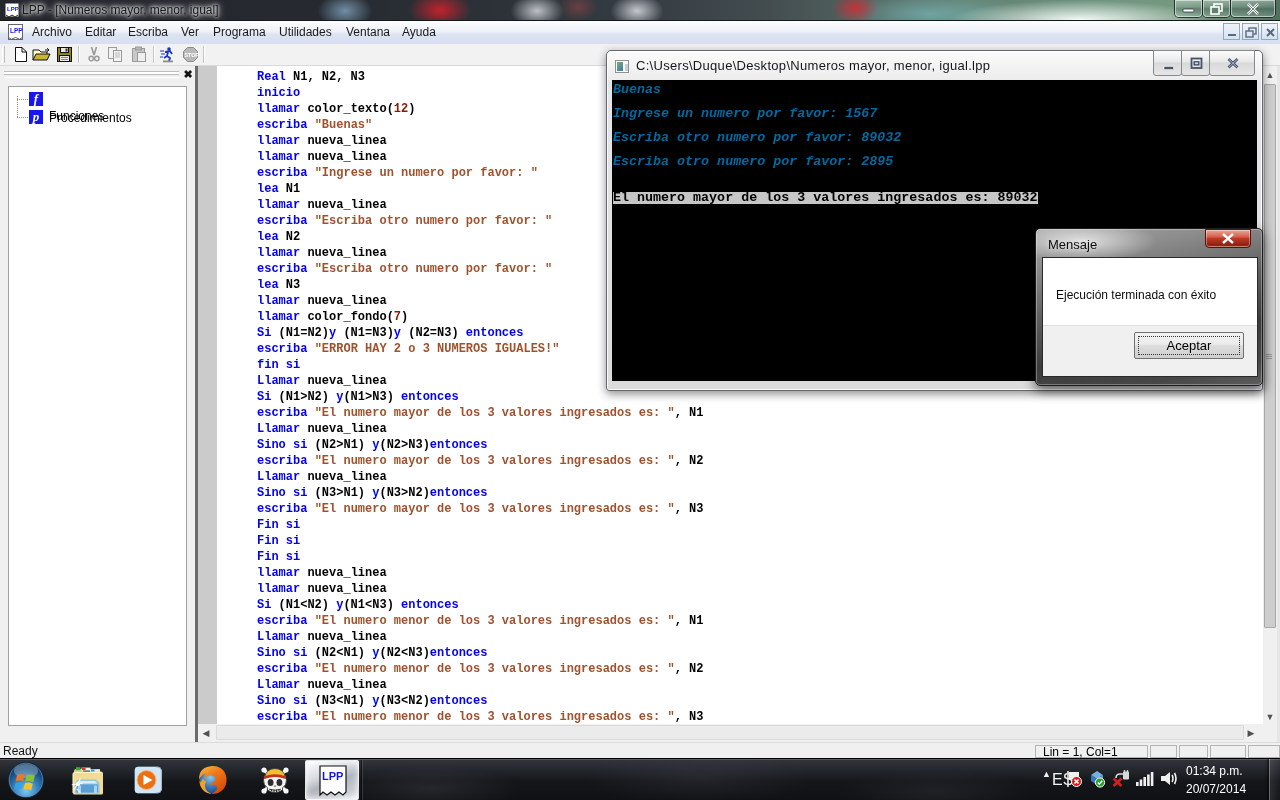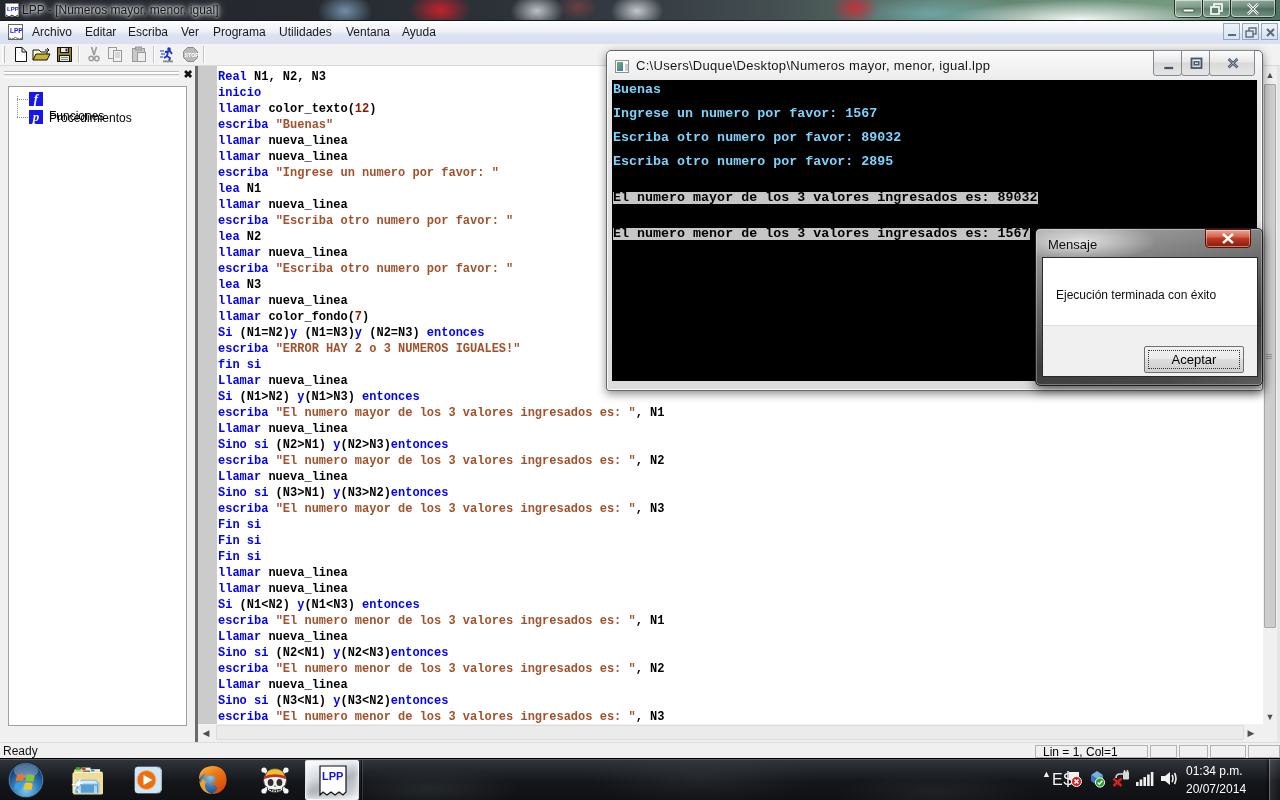--- a/index.html
+++ b/index.html
@@ -63,21 +63,21 @@
     color:#fff; font-family:"Liberation Serif", serif; font-style:italic; font-weight:bold;
     font-size:13px; line-height:14px; text-align:center; }
   .dot-v { position:absolute; left:8px; width:1px;
     background-image:linear-gradient(#909090 1px, transparent 1px); background-size:1px 2px; }
   .dot-h { position:absolute; height:1px;
     background-image:linear-gradient(90deg,#909090 1px, transparent 1px); background-size:2px 1px; }
 
   #split { left:195px; top:0; width:3px; height:676px; background:#6b6b6b; }
   #gutter { left:198px; top:0; width:19px; height:658px; background:#cbcbcb; }
   #editor { left:217px; top:0; width:1046px; height:658px; background:#fff; overflow:hidden; }
-  #codewrap { position:absolute; left:1px; top:3px; }
+  #codewrap { position:absolute; left:1px; top:3px;padding-left:39px; }
   .cl { height:16px; font-family:"Liberation Mono", monospace; font-size:12px;
     font-weight:bold; line-height:16px; white-space:pre; color:#000; }
   .k { color:#0202f2; }
   .s { color:#a0522d; }
   .n { color:#8b1a00; }
 
   
   #vsb { left:1263px; top:0; width:14px; height:658px; background:#f0f0f0; }
   #vsb-thumb { position:absolute; left:1px; top:18px; width:12px; height:544px;
     background:#cdcdcd; border:1px solid #a8a8a8; border-radius:1px; }
@@ -106,42 +106,42 @@
   .conbtn { position:absolute; top:-1px; height:26px;
     background:linear-gradient(#fcfcfc,#e8e8e8 45%, #d9d9d9 50%, #e6e6e6);
     border:1px solid #848a91; border-radius:0 0 3px 3px; }
   #con-min { left:546px; width:29px; }
   #con-max { left:574px; width:29px; }
   #con-close { left:602px; width:46px; }
   #con-black { position:absolute; left:5px; top:29px; width:645px; height:301px; background:#000; }
   .crow { position:absolute; left:1px; font-family:"Liberation Mono", monospace;
     font-size:13.3px; font-weight:bold; line-height:12px; white-space:pre;
     letter-spacing:0.03px; }
-  .crow.r { color:#7dd3fc; }
+  .crow.r { color:#0369a1;font-style:italic; }
   .crow.h { color:#000; background:#c6c6c6; }
 
   
   #dlg { left:1035px; top:228px; width:228px; height:158px; border-radius:5px;
     background:
       radial-gradient(ellipse 95px 26px at 45px 12px, rgba(228,228,228,.95), rgba(228,228,228,0) 80%),
       linear-gradient(168deg, #a8a8a8, #8a8a8a 20%, #5e5e5e 45%, #3c3c3c 68%, #474747 88%, #5e5e5e 100%);
     border:1px solid #1c1c1c;
     box-shadow:0 4px 12px rgba(0,0,0,.6), inset 0 0 0 1px rgba(255,255,255,.3); }
   #dlg-title { position:absolute; left:12px; top:8px; font-size:13px; color:#0e0e0e;
     text-shadow:0 0 5px rgba(255,255,255,.6); }
   #dlg-close { position:absolute; left:169px; top:0px; width:46px; height:19px;
     border-radius:0 0 4px 4px; border:1px solid #5c1008;
     background:linear-gradient(#e9a99c, #d4604c 40%, #c03a22 50%, #8c2012 90%, #a84a30);
     box-shadow:inset 0 0 0 1px rgba(255,255,255,.35); }
   #dlg-inner { position:absolute; left:6px; top:28px; width:216px; height:120px;
     background:#fff; border:1px solid #2a2a2a; }
   #dlg-msg { position:absolute; left:13px; top:30px; font-size:12px; color:#0c0c0c; }
   #dlg-foot { position:absolute; left:0; bottom:0; width:100%; height:51px;
     background:#f0f0f0; border-top:1px solid #dfdfdf; }
-  #dlg-btn { position:absolute; right:13px; top:20px; width:100px; height:27px;
+  #dlg-btn { position:absolute; right:13px; top:6px; width:110px; height:27px;
     background:linear-gradient(#f2f2f2,#ebebeb 45%,#dddddd 50%,#cfcfcf);
     border:1px solid #707070; border-radius:2px; }
   #dlg-btn i { position:absolute; left:3px; top:3px; right:3px; bottom:3px;
     border:1px dotted #333; font-style:normal; text-align:center; font-size:13px;
     line-height:17px; color:#000; }
 
   
   #status { left:0; top:742px; width:1280px; height:16px; background:#f0f0f0;
     border-top:1px solid #dcdcdc; }
   #status .rdy { position:absolute; left:3px; top:1px; font-size:12px; color:#111; }
@@ -365,21 +365,20 @@
     <div id="con-close" class="conbtn"><svg width="46" height="26">
           <path d="M18.5 8 L27.5 16.5 M27.5 8 L18.5 16.5" stroke="#45546a" stroke-width="2.6" fill="none"></path>
           <path d="M18.5 8 L27.5 16.5 M27.5 8 L18.5 16.5" stroke="#e8ecf2" stroke-width="0.6" fill="none"></path>
         </svg></div>
     <div id="con-black">
         <div class="crow r" style="top:4px">Buenas</div>
 <div class="crow r" style="top:28px">Ingrese un numero por favor: 1567</div>
 <div class="crow r" style="top:52px">Escriba otro numero por favor: 89032</div>
 <div class="crow r" style="top:76px">Escriba otro numero por favor: 2895</div>
 <div class="crow h" style="top:112px">El numero mayor de los 3 valores ingresados es: 89032</div>
-<div class="crow h" style="top:148px">El numero menor de los 3 valores ingresados es: 1567</div>
       </div>
   </div>
 
   <div id="dlg" class="abs">
     <div id="dlg-title">Mensaje</div>
     <div id="dlg-close"><svg width="44" height="17">
           <path d="M17 4 L22 8.5 L27 4 M17 13 L22 8.5 L27 13" stroke="#fff" stroke-width="2.4" fill="none"></path>
         </svg></div>
     <div id="dlg-inner">
       <div id="dlg-msg">Ejecución terminada con éxito</div>

